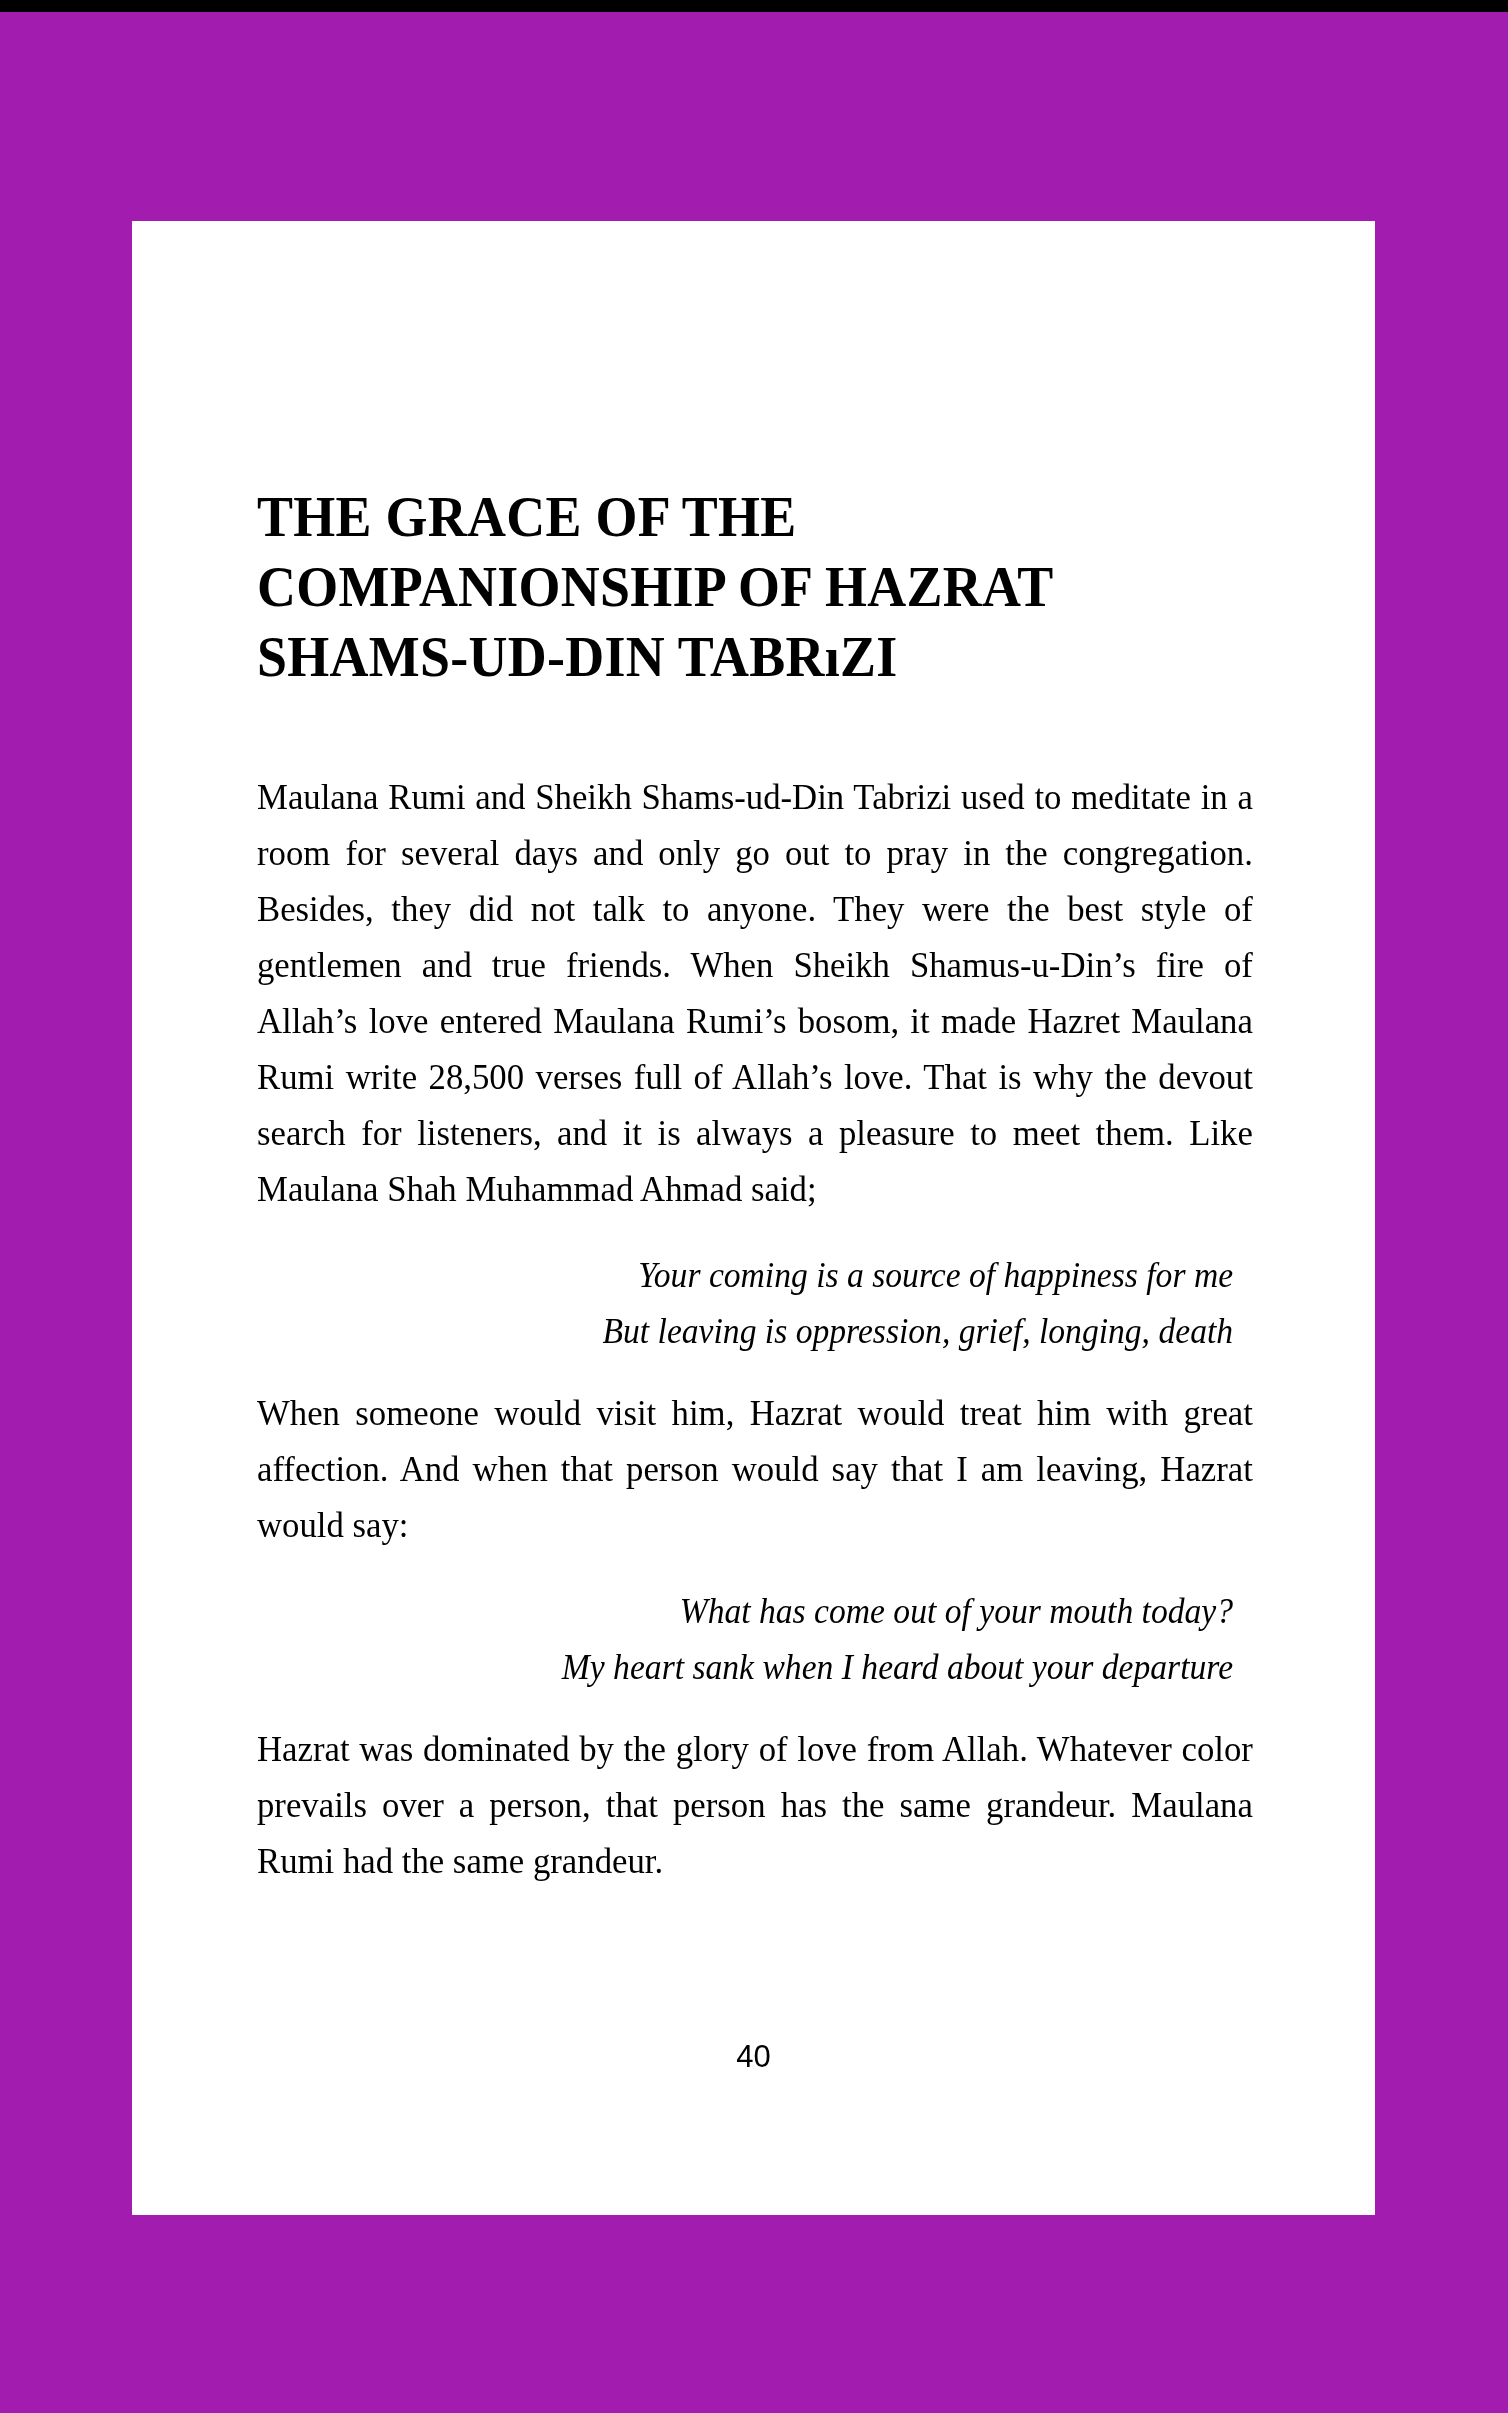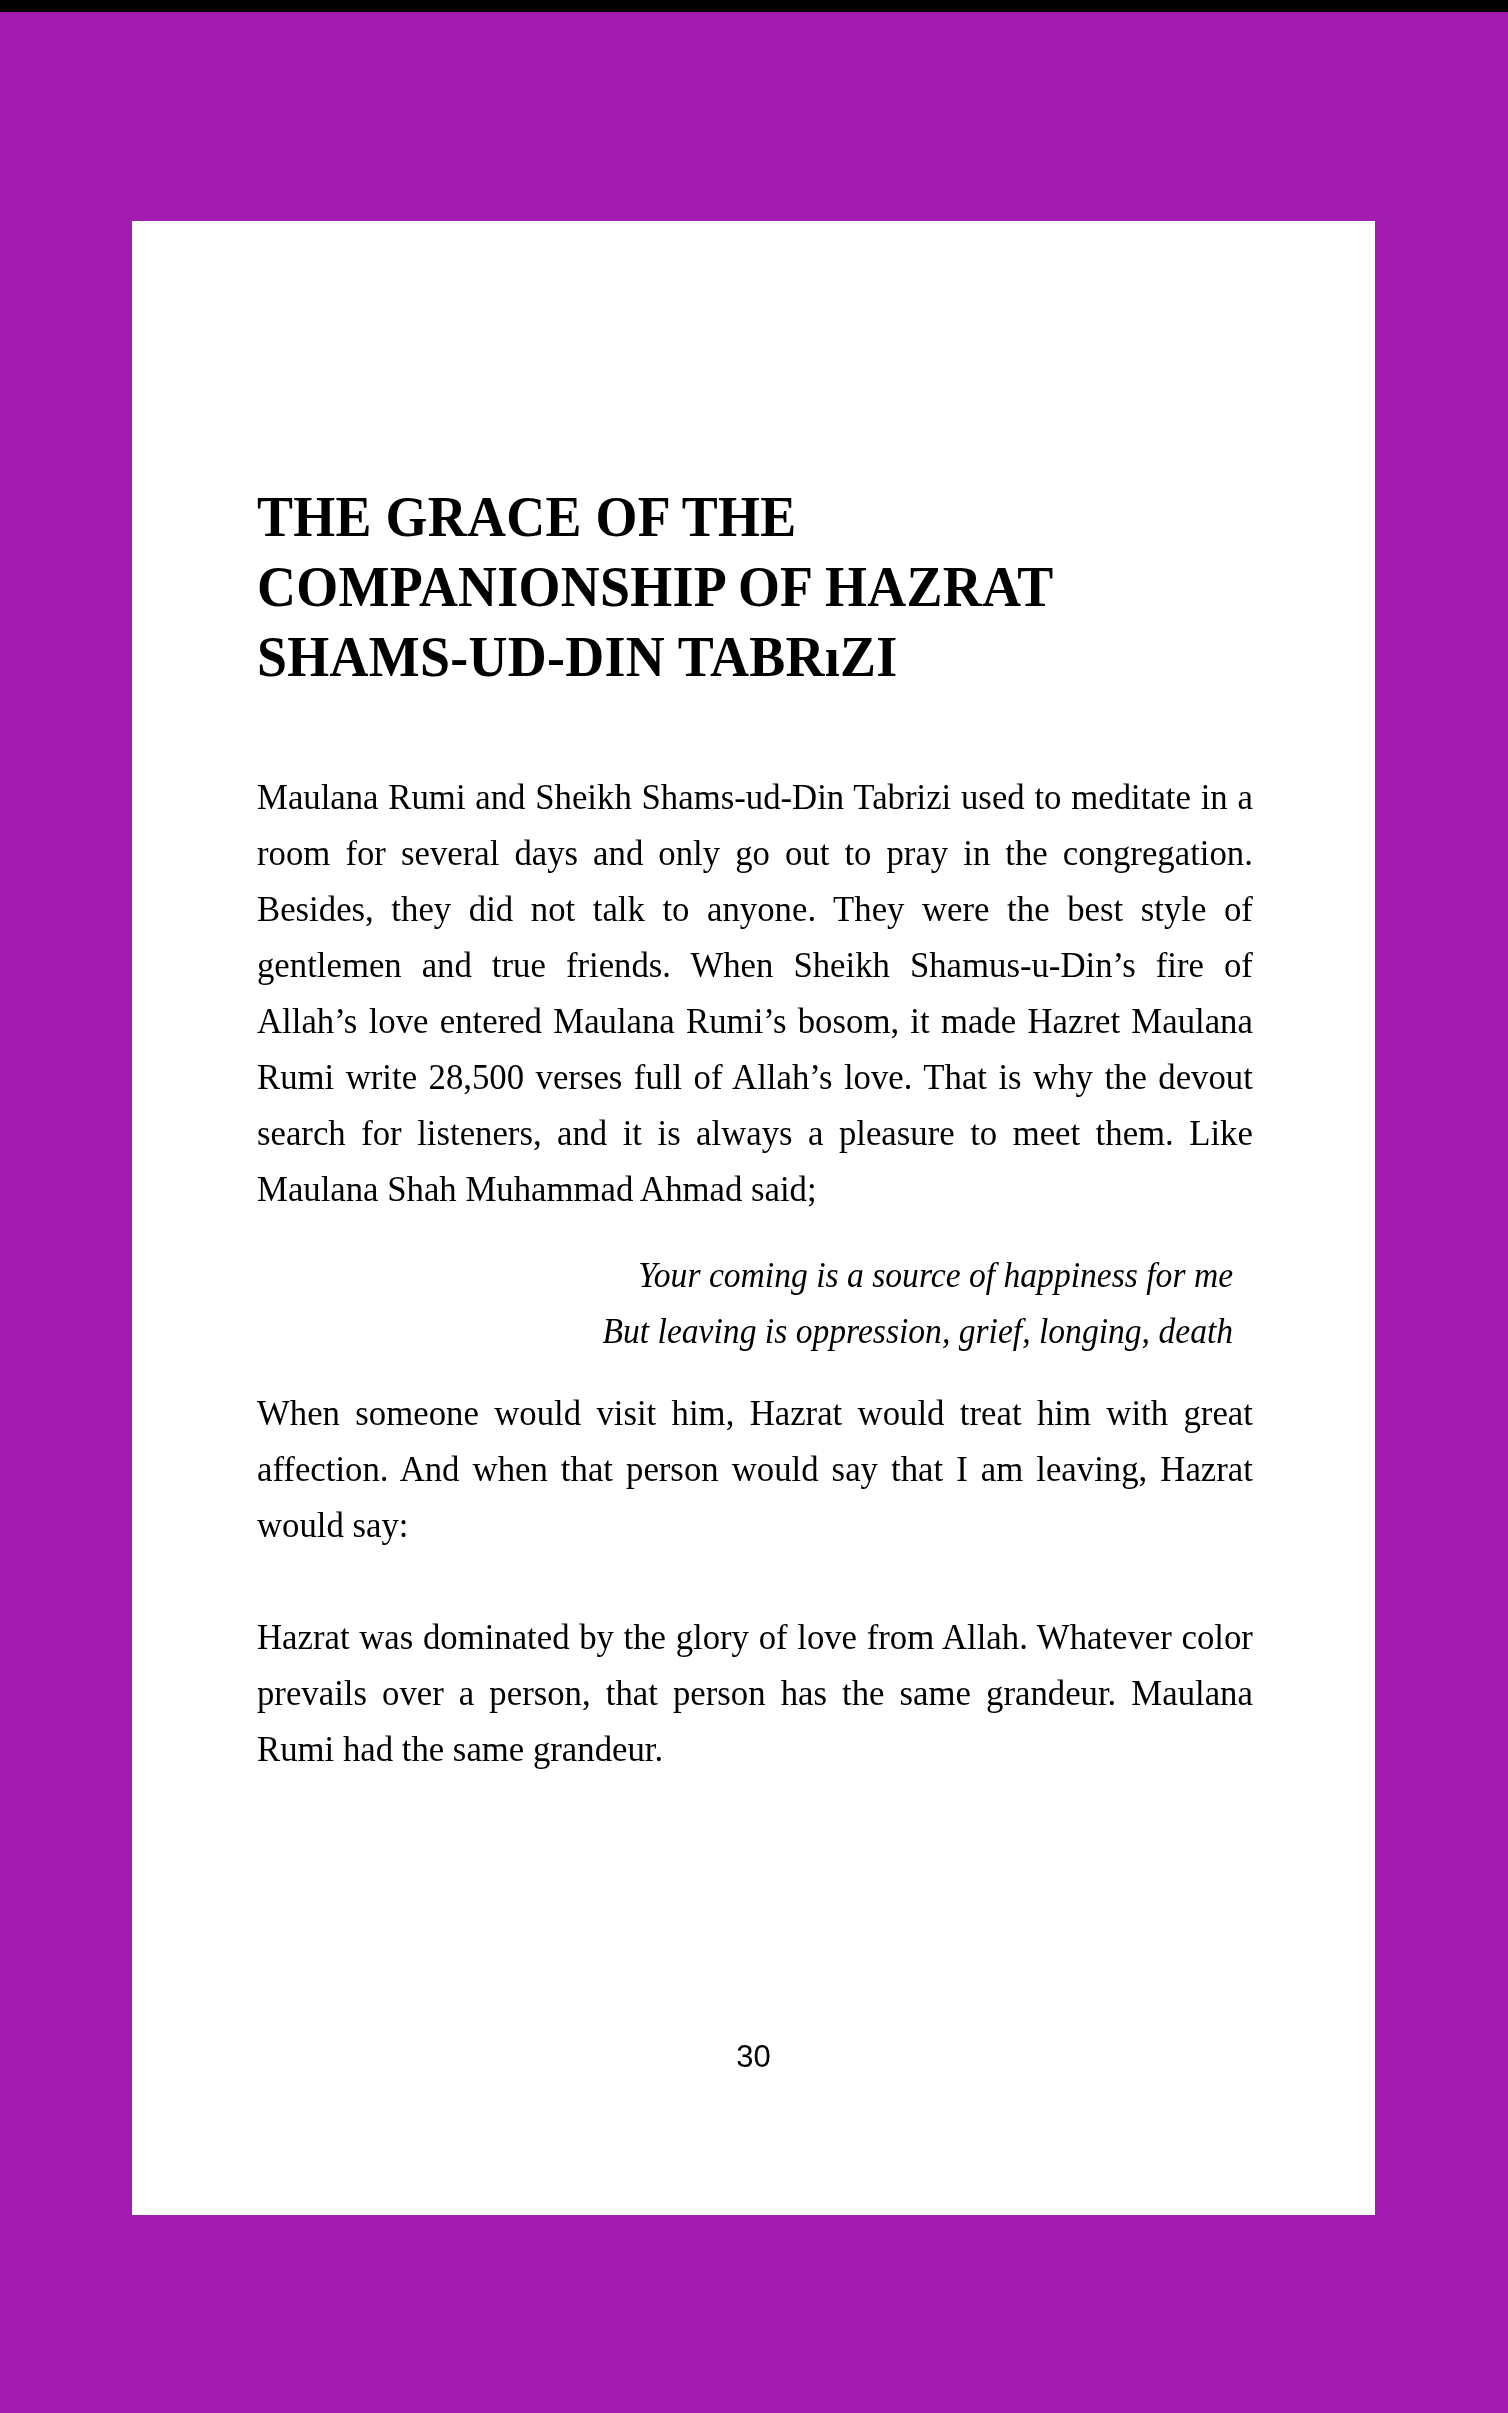--- a/index.html
+++ b/index.html
@@ -130,25 +130,29 @@
         <div class="verse-line">Your coming is a source of happiness for me</div>
         <div class="verse-line">But leaving is oppression, grief, longing, death</div>
       </div>
 
       <div class="gap-verse-to-para"></div>
 
       <p class="body-para last-line-left">When someone would visit him, Hazrat would treat him with great affection. And when that person would say that I am leaving, Hazrat would say:</p>
 
       <div class="gap-para-to-verse"></div>
 
+      <div class="verse-block">
+        <div class="verse-line">What has come out of your mouth today?</div>
+        <div class="verse-line">My heart sank when I heard about your departure</div>
+      </div>
 
       <div class="gap-verse-to-para"></div>
 
       <p class="body-para last-line-left">Hazrat was dominated by the glory of love from Allah. Whatever color prevails over a person, that person has the same grandeur. Maulana Rumi had the same grandeur.</p>
 
     </div>
 
-    <div id="page-number">30</div>
+    <div id="page-number">40</div>
 
   </div>
 
 </div>
 
 
 </body></html>

